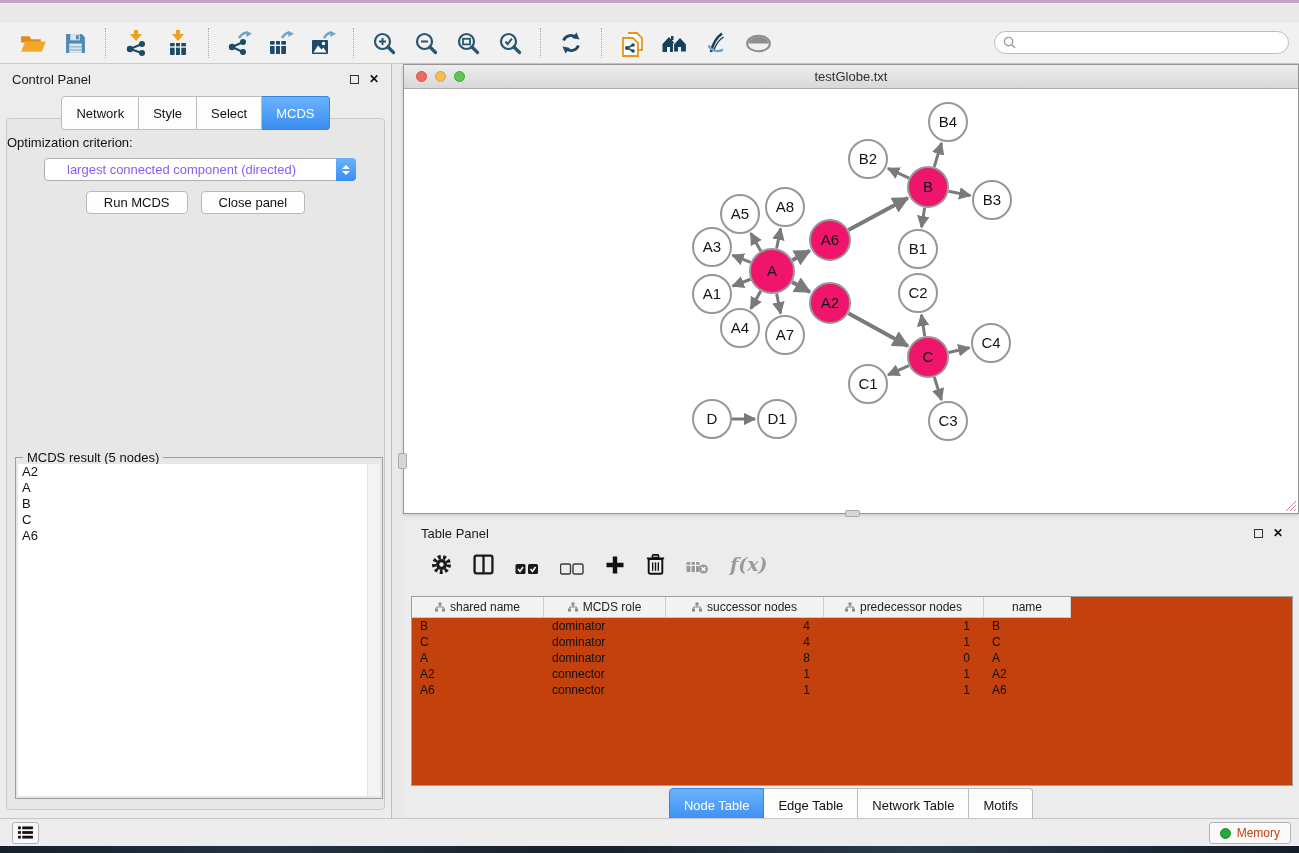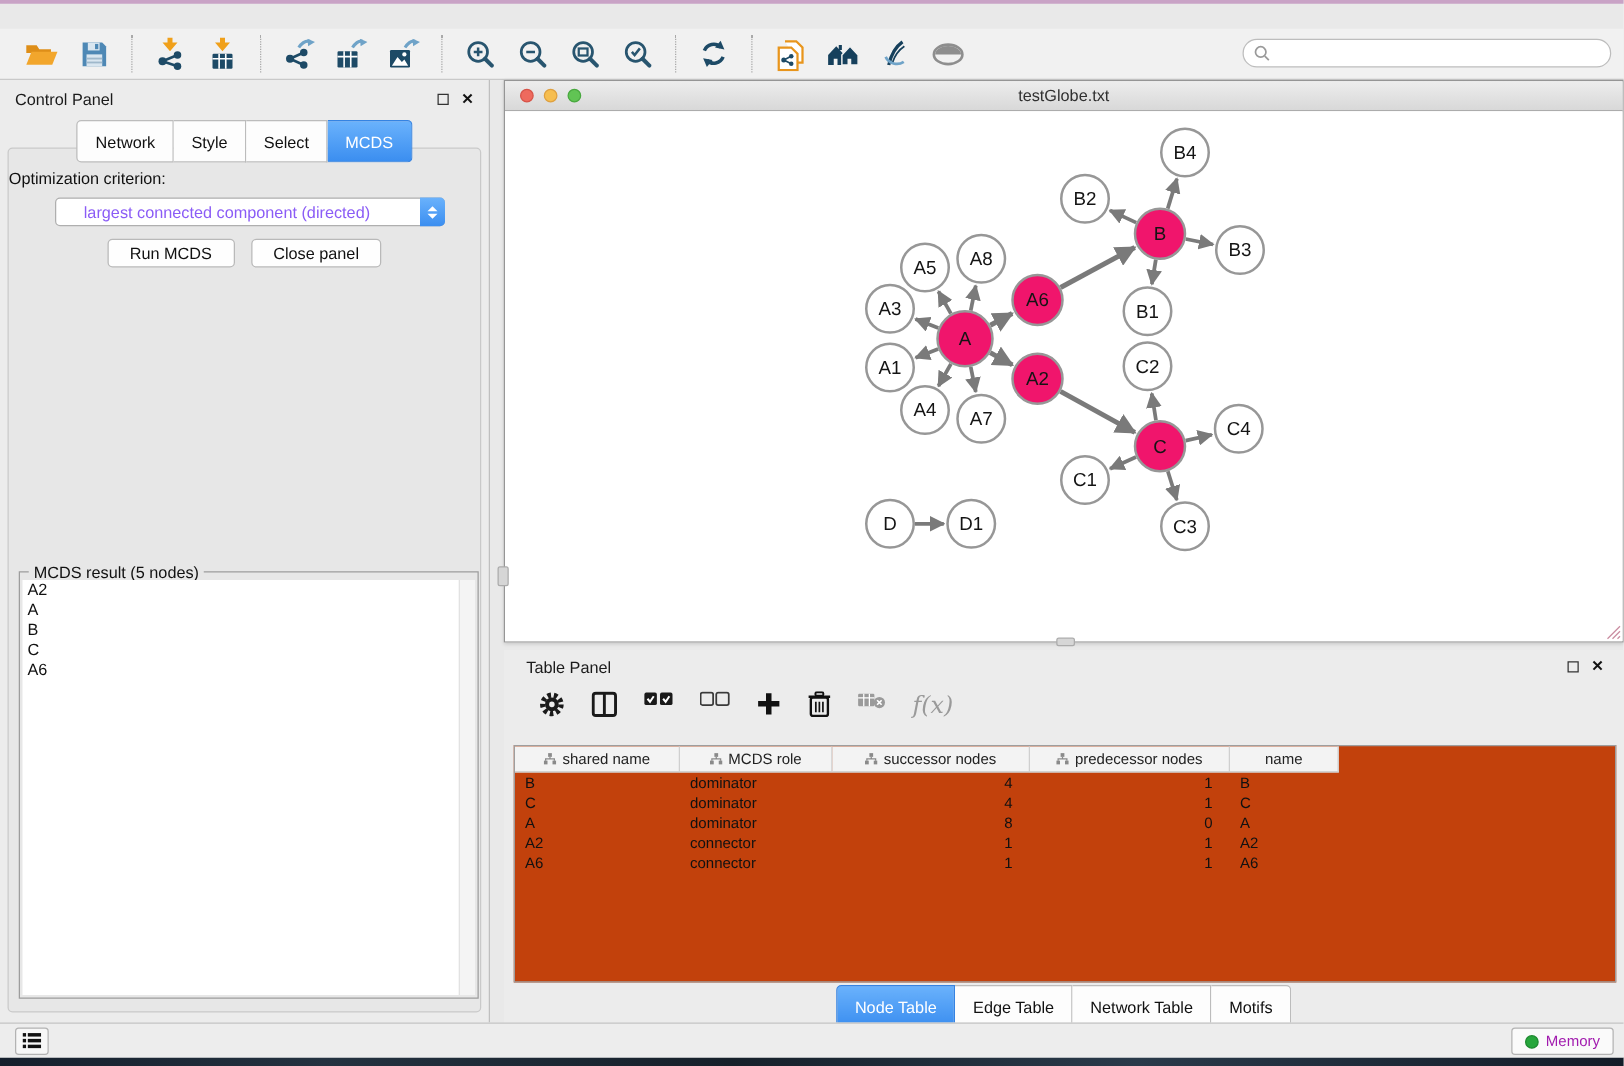--- a/index.html
+++ b/index.html
@@ -78,41 +78,41 @@
   .net-title { position:absolute; left:0; right:0; text-align:center; font-size:13px; color:#303030; }
   .net-canvas { position:relative; width:894px; height:424px; background:#fff; }
   .resize-grip { position:absolute; right:1px; bottom:1px; }
   .vthumb { position:absolute; left:-6px; top:364px; width:9px; height:16px; background:#D6D6D6; border:1px solid #ABABAB; border-radius:2px; }
   .hthumb { position:absolute; left:441px; bottom:-4px; width:15px; height:7px; background:#D6D6D6; border:1px solid #ABABAB; border-radius:2px; }
 
   
   .table-panel { position:absolute; left:403px; top:520px; width:896px; height:298px; background:#ECECEC; }
   .tp-head { display:flex; align-items:center; padding:6px 16px 0 18px; }
   .tp-head .ptitle { flex:1; font-size:13px; color:#1b1b1b; }
-  .tp-toolbar { display:flex; align-items:flex-start; gap:21px; padding:12px 0 10px 28px; }
+  .tp-toolbar { display:flex; align-items:flex-end; gap:21px; padding:12px 0 10px 28px;font-weight:bold; }
   .tp-tool { display:flex; align-items:center; justify-content:center; }
   .fx { font-family:"DejaVu Serif", serif; font-style:italic; font-size:19px; color:#9A9A9A; }
 
   .grid { position:absolute; left:8px; top:76px; width:882px; height:190px; background:#c2410c; border:1px solid #9E9E9E; overflow:hidden; }
   .grid-header { display:flex; height:21px; }
   .gh-cell { background:#F3F3F3; border-right:1px solid #CFCFCF; border-bottom:1px solid #C8C8C8;
     display:flex; align-items:center; justify-content:center; gap:5px; font-size:12px; color:#222; }
   .grid-row { display:flex; height:16px; }
   .g-cell { font-size:12px; color:#111; line-height:16px; padding:0 8px; white-space:nowrap; overflow:hidden; }
   .g-cell.right { text-align:right; padding-right:14px; }
 
   .tp-tabs { position:absolute; left:0; right:0; top:268px; display:flex; justify-content:center; }
 
   
   .statusbar { position:absolute; left:0; top:818px; width:1299px; height:28px; background:#EDEDED; border-top:1px solid #C4C4C4;
     display:flex; align-items:center; }
   .status-left-btn { margin-left:12px; width:27px; height:22px; background:#F7F7F7; border:1px solid #B3B3B3; border-radius:3px;
     display:flex; align-items:center; justify-content:center; }
   .memory-btn { position:absolute; right:8px; top:3px; height:22px; padding:0 10px; background:#FAFAFA; border:1px solid #B3B3B3;
-    border-radius:3px; display:flex; align-items:center; gap:6px; font-size:12px; color:#a21caf; }
+    border-radius:3px; display:flex; align-items:center; gap:6px; font-size:12px; color:#c2410c; }
   .memdot { width:11px; height:11px; border-radius:50%; background:#27A63C; border:1px solid #1E8A30; }
 </style>
 </head>
 <body>
 
 <div id="app">
   <div class="wall-top"></div>
   <div class="wall-bottom"></div>
 
 

